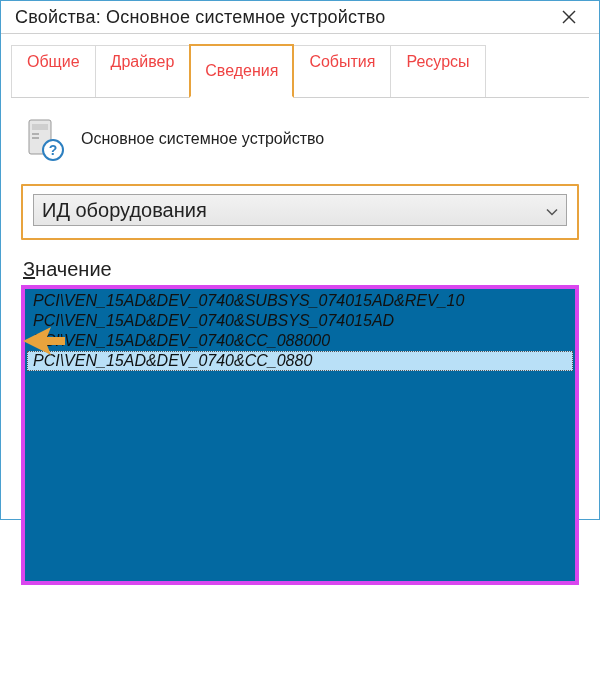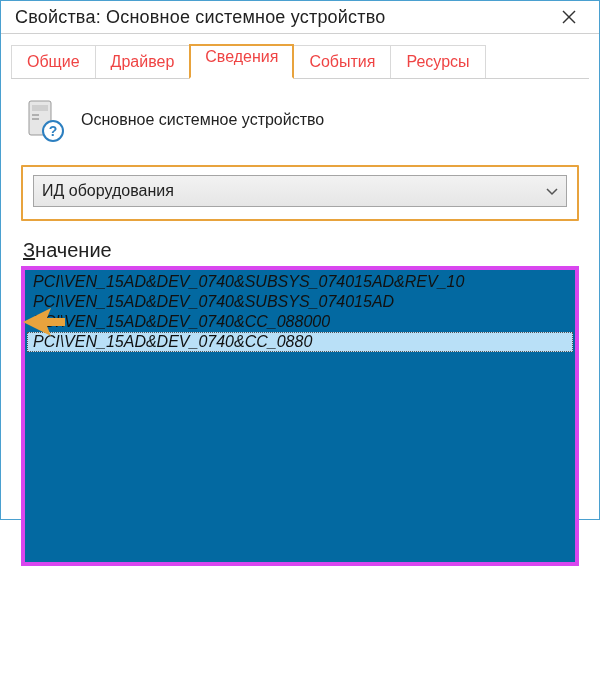--- a/index.html
+++ b/index.html
@@ -7,36 +7,36 @@
 
     .window { width: 600px; height: 520px; border: 1px solid #4aa0d0; background: #fff; display: flex; flex-direction: column; }
 
     .titlebar { display: flex; align-items: center; height: 42px; padding: 0 8px 0 14px; border-bottom: 1px solid #d0d0d0; }
     .titlebar .title { font-size: 18px; color: #222; flex: 1; font-weight: 400; letter-spacing: 0.2px; }
     .titlebar .close { width: 44px; height: 32px; display: flex; align-items: center; justify-content: center; cursor: pointer; }
     .titlebar .close svg { width: 14px; height: 14px; }
 
     .tabs-row { display: flex; padding: 10px 10px 0 10px; position: relative; }
     .tab { padding: 7px 15px; font-size: 16px; color: #ef4444; border: 1px solid transparent; background: #fff; cursor: pointer; position: relative; }
-    .tab.active { border: 2px solid #e8a33d; border-bottom-color: #fff; background: #fff; z-index: 2; margin-bottom: -1px; padding: 2px 14px; }
+    .tab.active { border: 2px solid #e8a33d; border-bottom-color: #fff; background: #fff; z-index: 2; margin-bottom: -1px; padding: 16px 14px; }
     .tab-strip-line { border-bottom: 1px solid #d0d0d0; margin: 0 10px 0 10px; }
     .tab:not(.active) { border: 1px solid #d9d9d9; border-bottom: none; margin-top: 1px; }
     .tab + .tab { margin-left: -1px; }
 
     .content { padding: 18px 20px 10px 20px; flex: 1; display: flex; flex-direction: column; }
 
     .dev-header { display: flex; align-items: center; margin-bottom: 22px; }
     .dev-icon { width: 46px; height: 46px; margin-right: 14px; display: flex; align-items: center; justify-content: center; }
     .dev-name { font-size: 16px; color: #222; }
 
     .prop-box { border: 2px solid #e8a33d; border-radius: 1px; padding: 8px 10px 12px 10px; margin-bottom: 12px; }
     .prop-label { font-size: 16px; color: #222; margin-bottom: 6px; }
     .prop-label u { text-decoration: underline; }
 
-    .dropdown { width: 100%; height: 32px; border: 1px solid #a5a5a5; background: linear-gradient(#f2f2f2,#e6e6e6); display: flex; align-items: center; padding: 0 8px; font-size: 16px; color: #222; cursor: pointer; position: relative; }
+    .dropdown { width: 100%; height: 32px; border: 1px solid #a5a5a5; background: linear-gradient(#f2f2f2,#e6e6e6); display: flex; align-items: center; padding: 0 8px; font-size: 20px; color: #222; cursor: pointer; position: relative; }
     .dropdown .chev { position: absolute; right: 8px; top: 50%; transform: translateY(-50%); }
 
     .value-label { font-size: 20px; color: #222; margin: 6px 0 4px 2px; }
     .value-label u { text-decoration: underline; }
 
     .value-box { border: 4px solid #d946ef; flex: 1; position: relative; background: #0369a1; min-height: 300px; font-style: italic; }
     .value-list { padding: 2px 2px; font-size: 16px; color: #111; }
     .value-item { padding: 1px 6px; white-space: nowrap; cursor: default; }
     .value-item.selected { background: #b9e0f7; border: 1px dotted #555; padding: 0 5px; }
 

